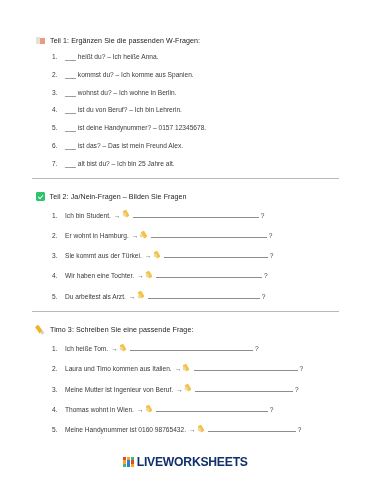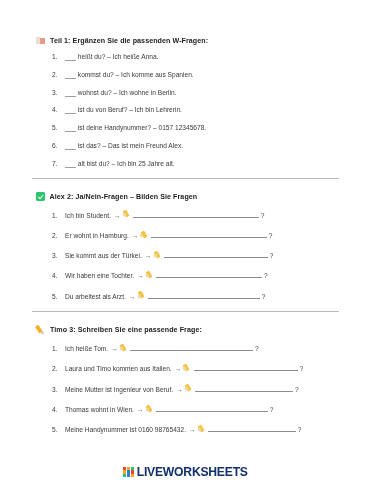--- a/index.html
+++ b/index.html
@@ -30,21 +30,21 @@
   }
   .sec-head {
     display: flex;
     align-items: center;
     gap: 5px;
     margin-bottom: 9px;
     padding-left: 10px;
   }
   .sec-head-title {
     font-size: 7.1px;
-    font-weight: bold;
+    font-weight: normal;
     letter-spacing: 0.08px;
     color: #222222;
     white-space: nowrap;
   }
 
   
   .ico {
     display: inline-block;
     flex: 0 0 auto;
     line-height: 0;
@@ -192,21 +192,21 @@
     border: none;
     border-top: 0.7px solid #b9b9b9;
     margin: 3px 6px 13px 6px;
   }
 
   
   .footer {
     position: absolute;
     left: 0;
     right: 0;
-    bottom: 1px;
+    bottom: 11px;
     display: flex;
     justify-content: center;
     align-items: center;
     gap: 3px;
   }
   .logo-grid {
     display: grid;
     grid-template-columns: repeat(3, 3.1px);
     grid-template-rows: repeat(3, 3.1px);
     gap: 0.6px;
@@ -264,21 +264,21 @@
         <span class="qtext">___ alt bist du? – Ich bin 25 Jahre alt.</span>
       </li>
     </ol>
   </div>
 
   <hr class="divider">
 
   <div class="section">
     <div class="sec-head">
       <span class="ico ico-check"></span>
-      <span class="sec-head-title">Alex 2: Ja/Nein-Fragen – Bilden Sie Fragen</span>
+      <span class="sec-head-title">Teil 2: Ja/Nein-Fragen – Bilden Sie Fragen</span>
     </div>
 
     <ol class="qlist t2">
       <li>
         <span class="num">1.</span>
         <span class="row-line">
           <span class="prompt">Ich bin Student.</span>
           <span class="arrow">→</span>
           <span class="ico-pen-sm">
               <span class="p1"></span>

